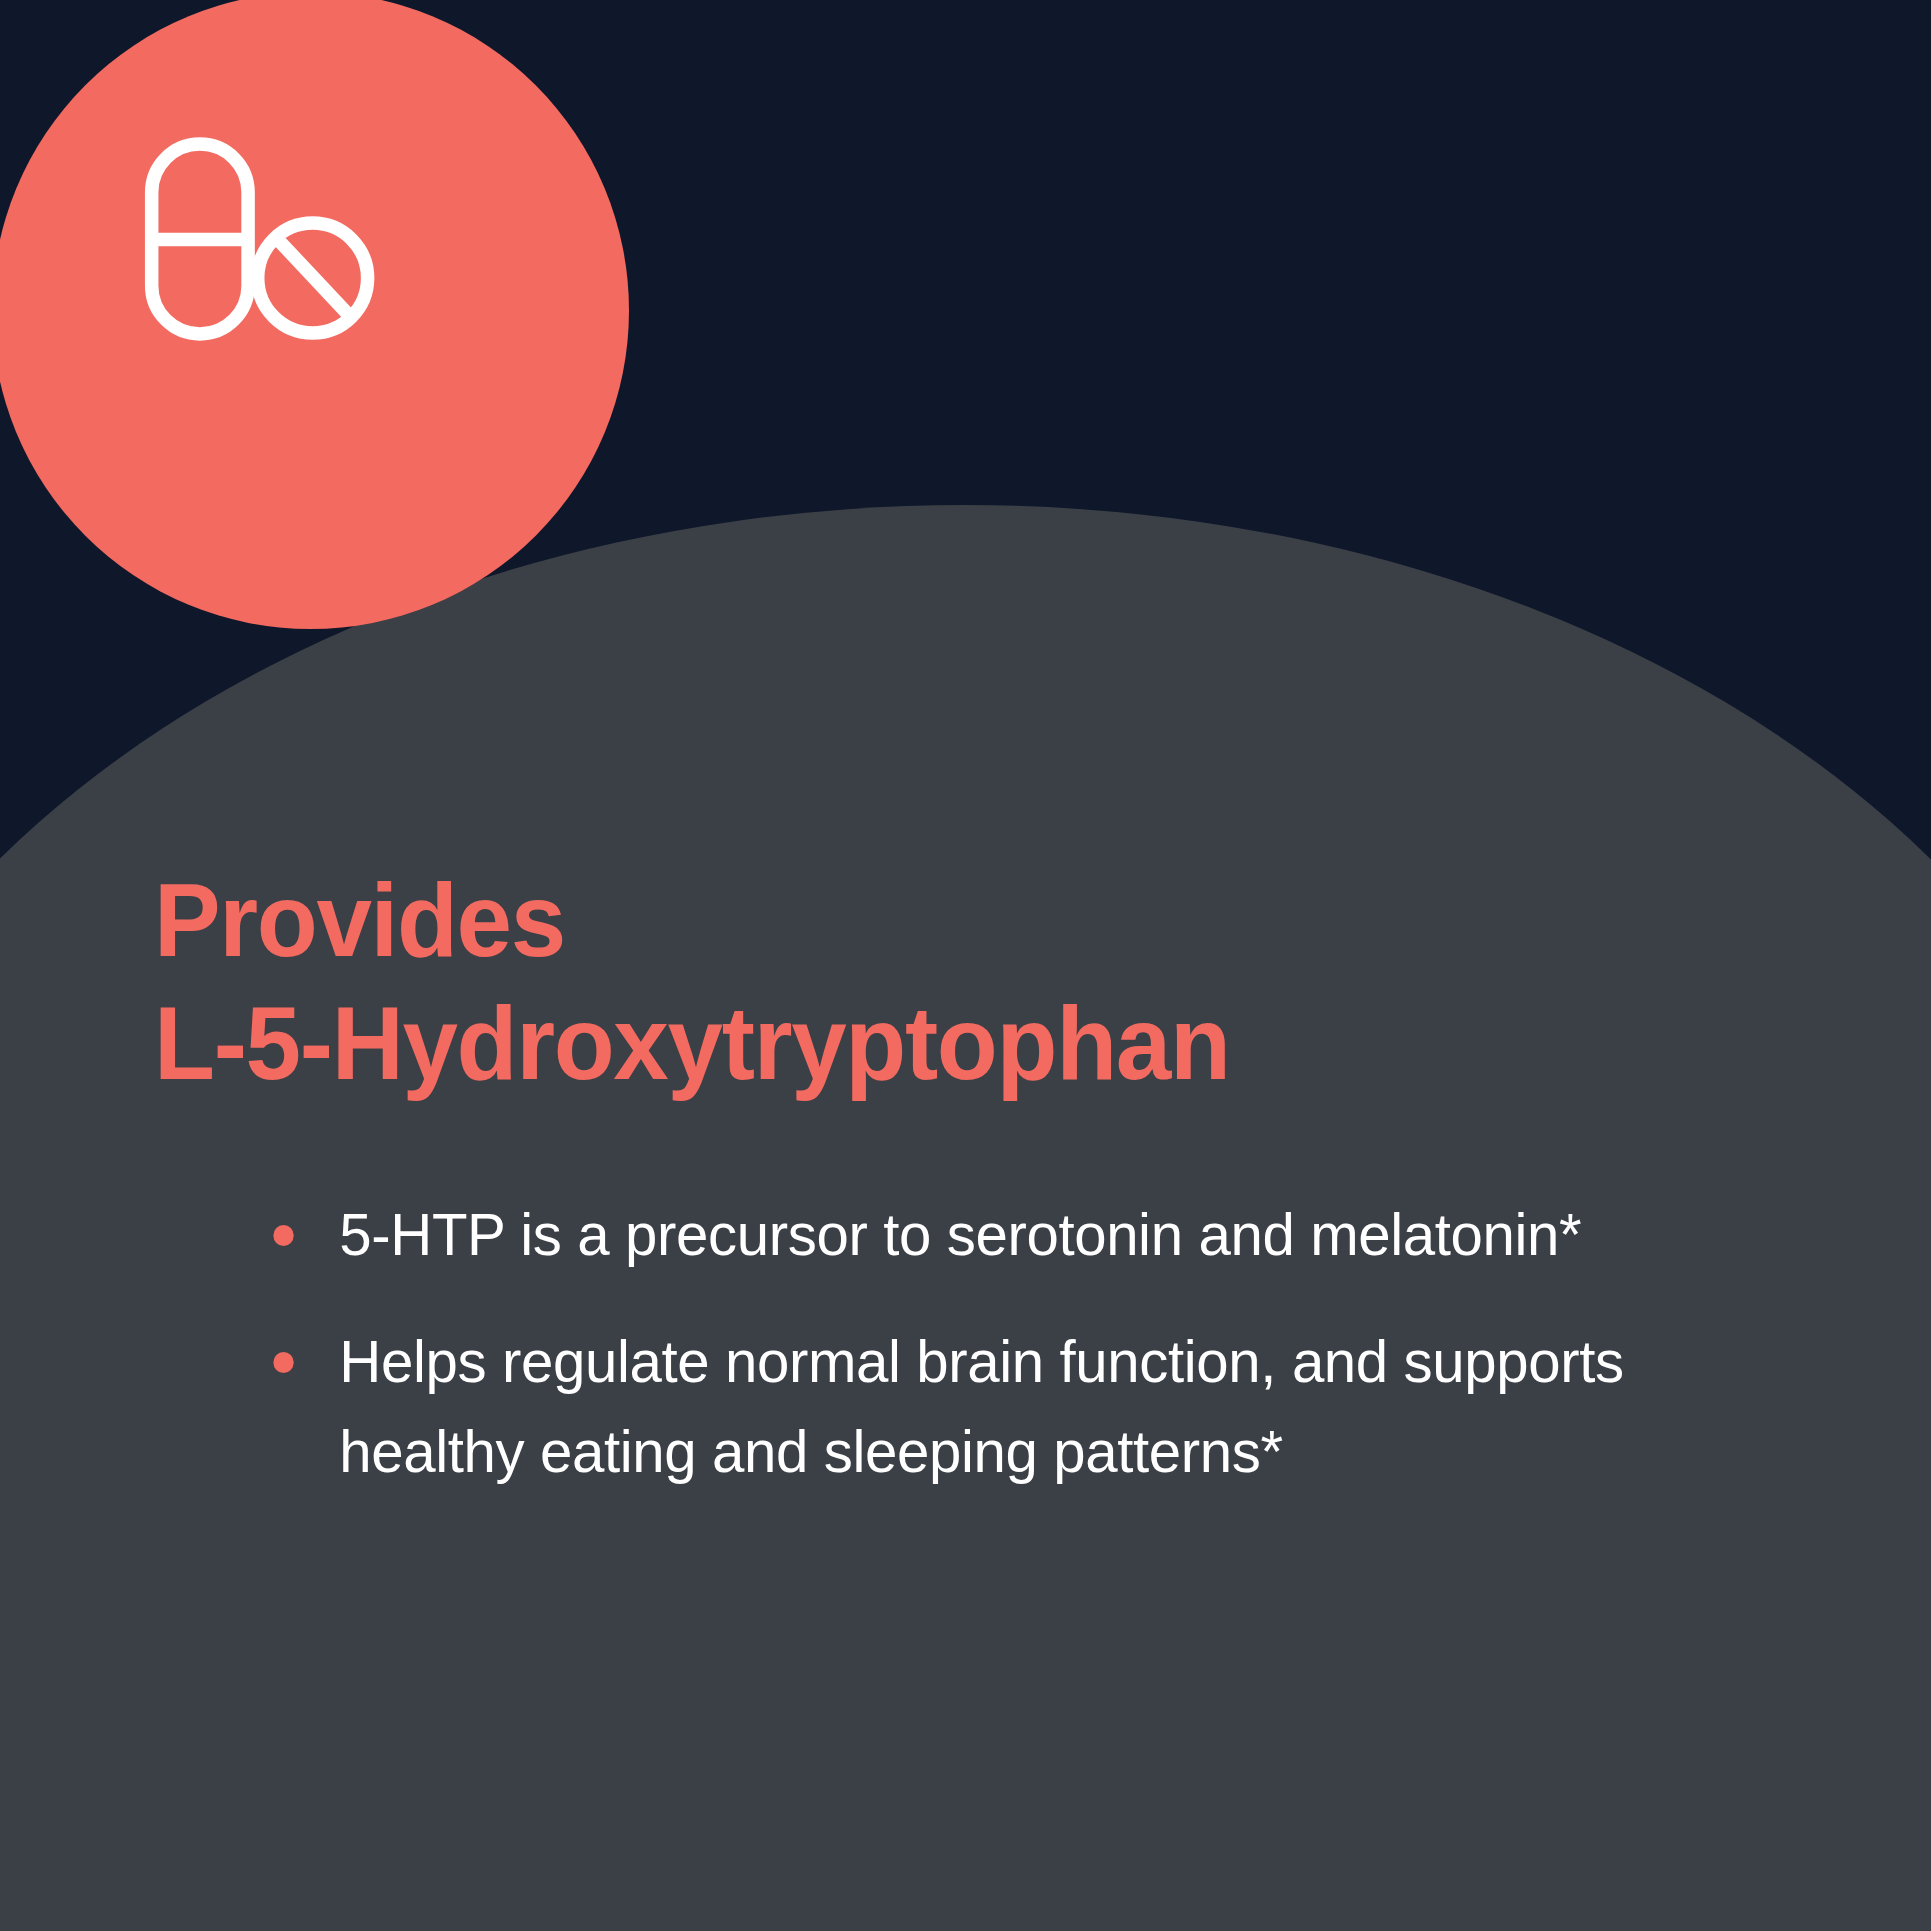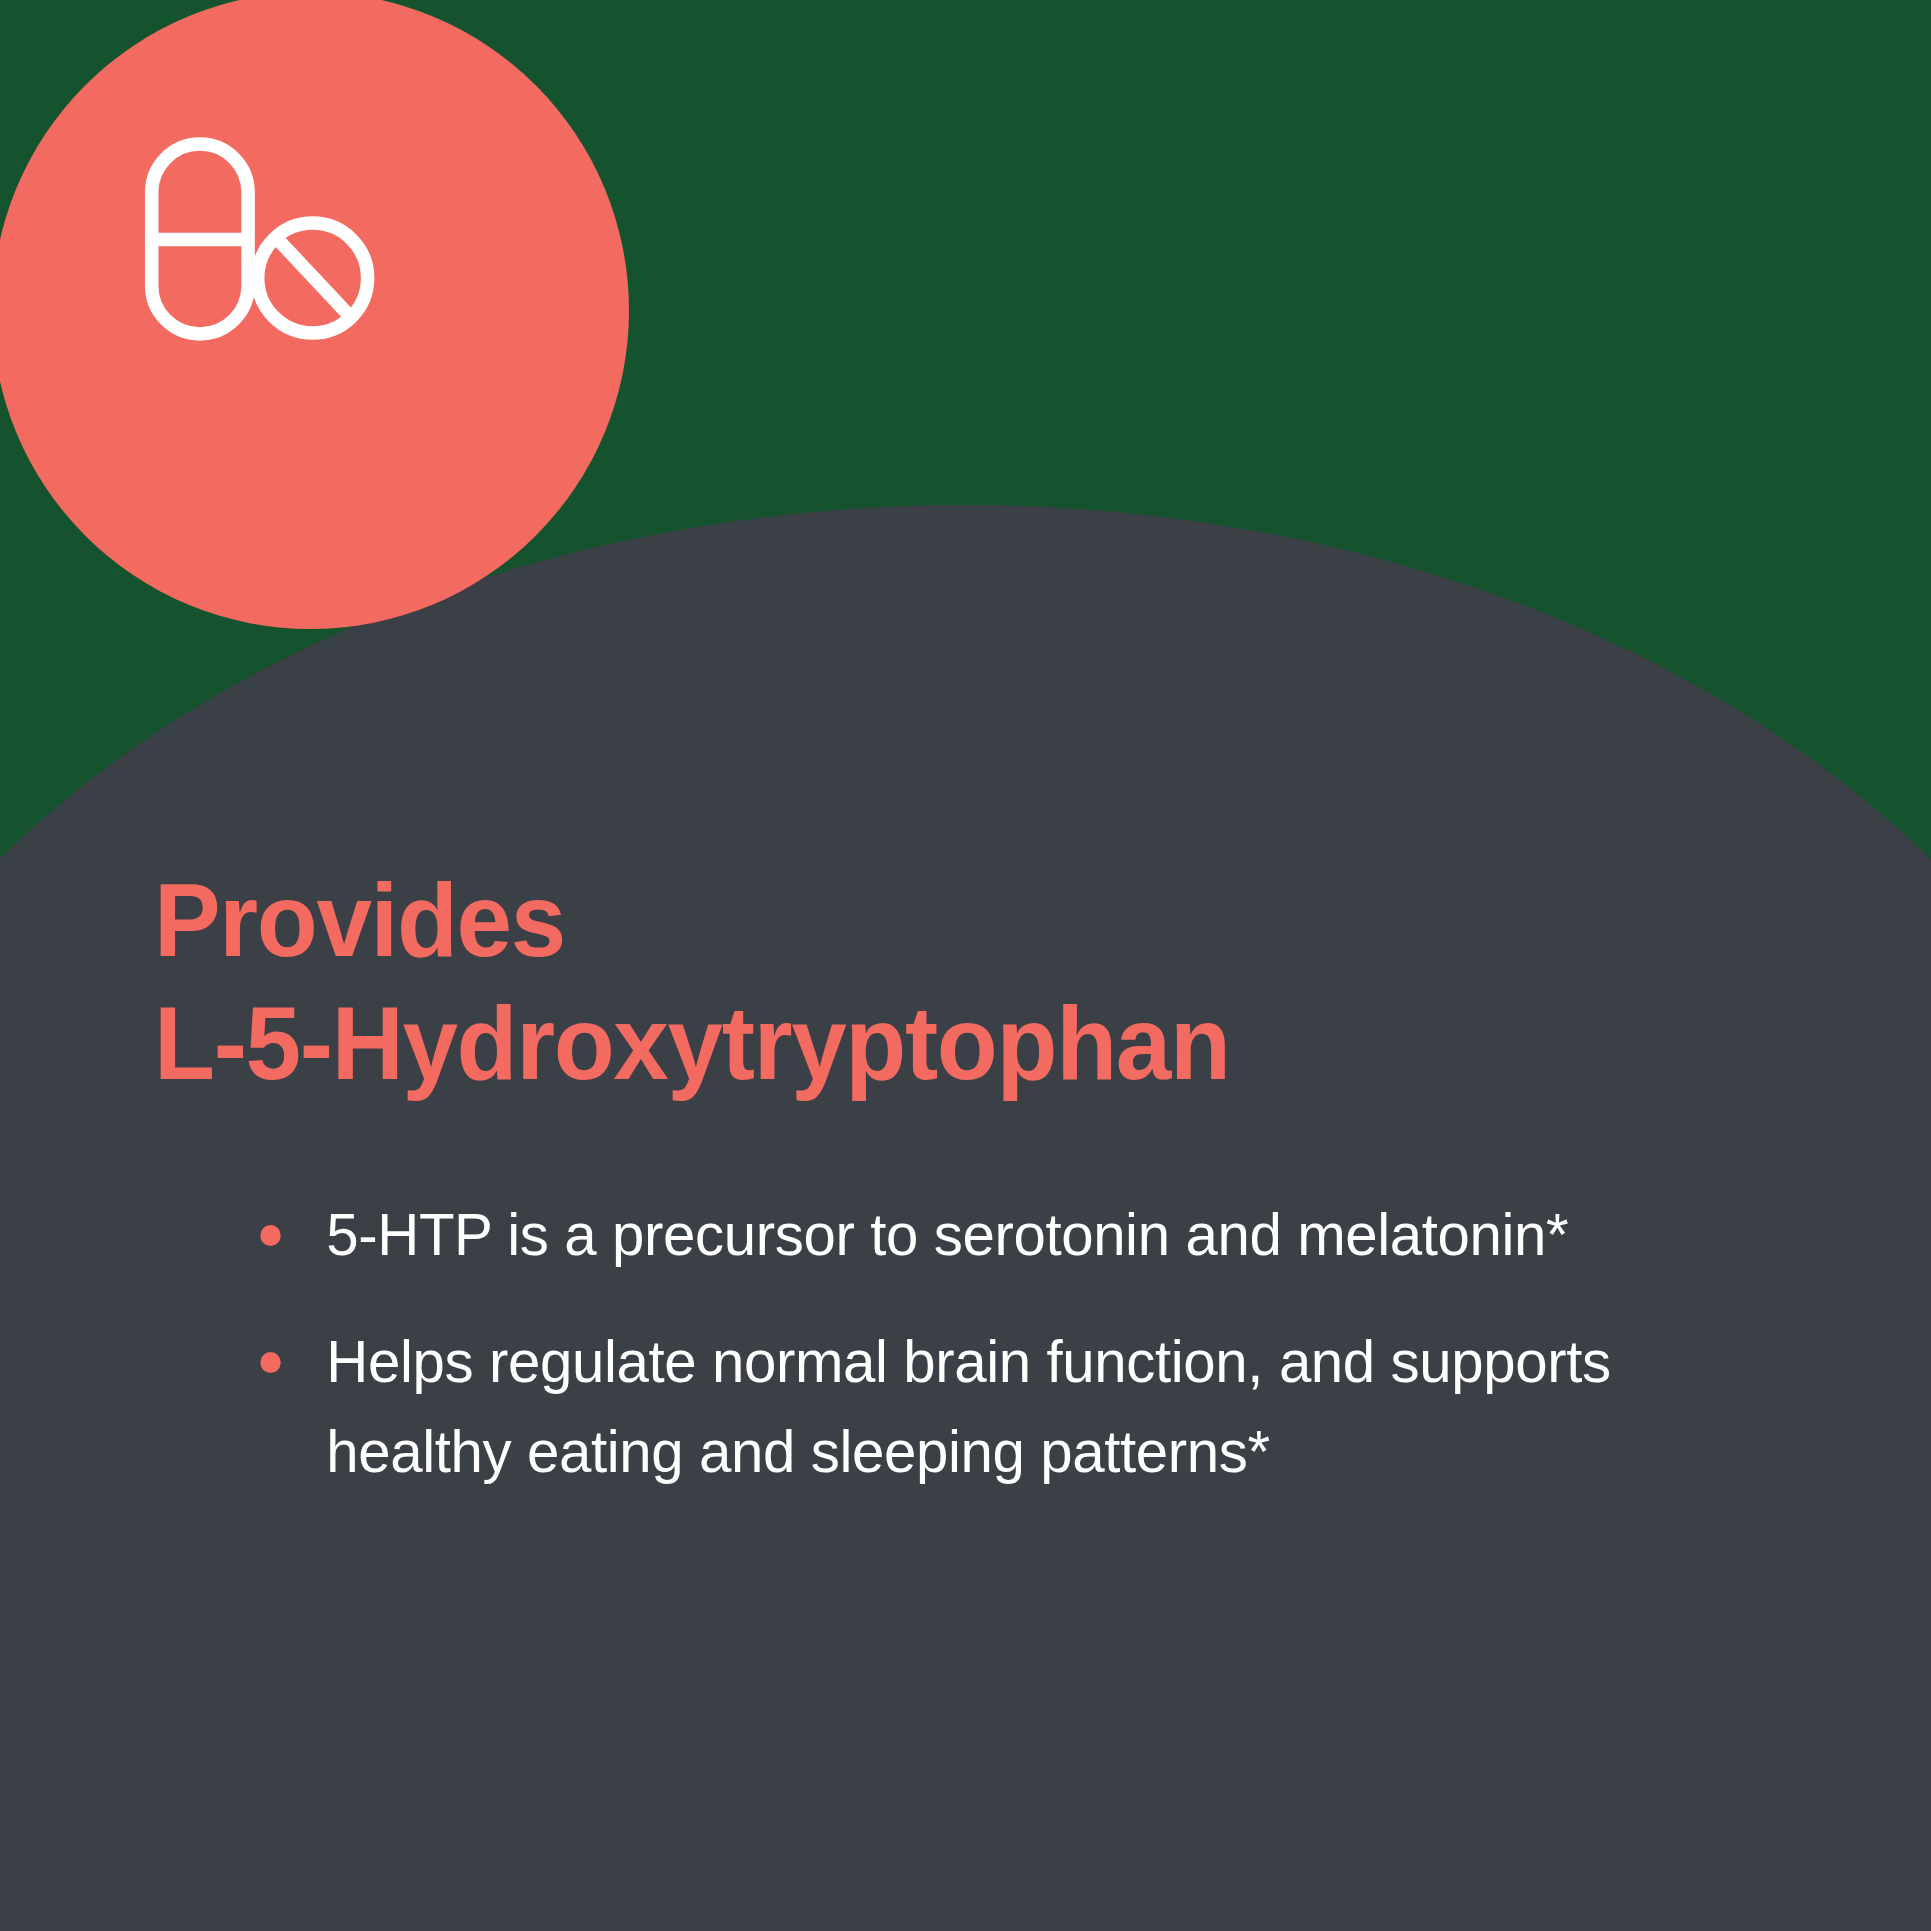--- a/index.html
+++ b/index.html
@@ -11,21 +11,21 @@
     width: 1931px;
     height: 1931px;
     overflow: hidden;
     font-family: "Liberation Sans", sans-serif;
   }
 
   #stage {
     position: relative;
     width: 1931px;
     height: 1931px;
-    background: #14532d;
+    background: #0f172a;
     overflow: hidden;
   }
 
   
   .dark-blob {
     position: absolute;
     left: -232px;
     top: 505px;
     width: 2394px;
     height: 2279px;
@@ -77,21 +77,21 @@
     font-size: 104px;
     line-height: 1.18;
     letter-spacing: -1.4px;
     white-space: pre-line;
     transform: scaleX(0.96);
     transform-origin: left top;
   }
 
   .bullet-list {
     position: absolute;
-    left: 240px;
+    left: 253px;
     top: 1190px;
     width: 1506px;
     list-style: none;
     margin: 0;
     padding: 0;
   }
 
   .bullet-item {
     position: relative;
     padding-left: 89px;

